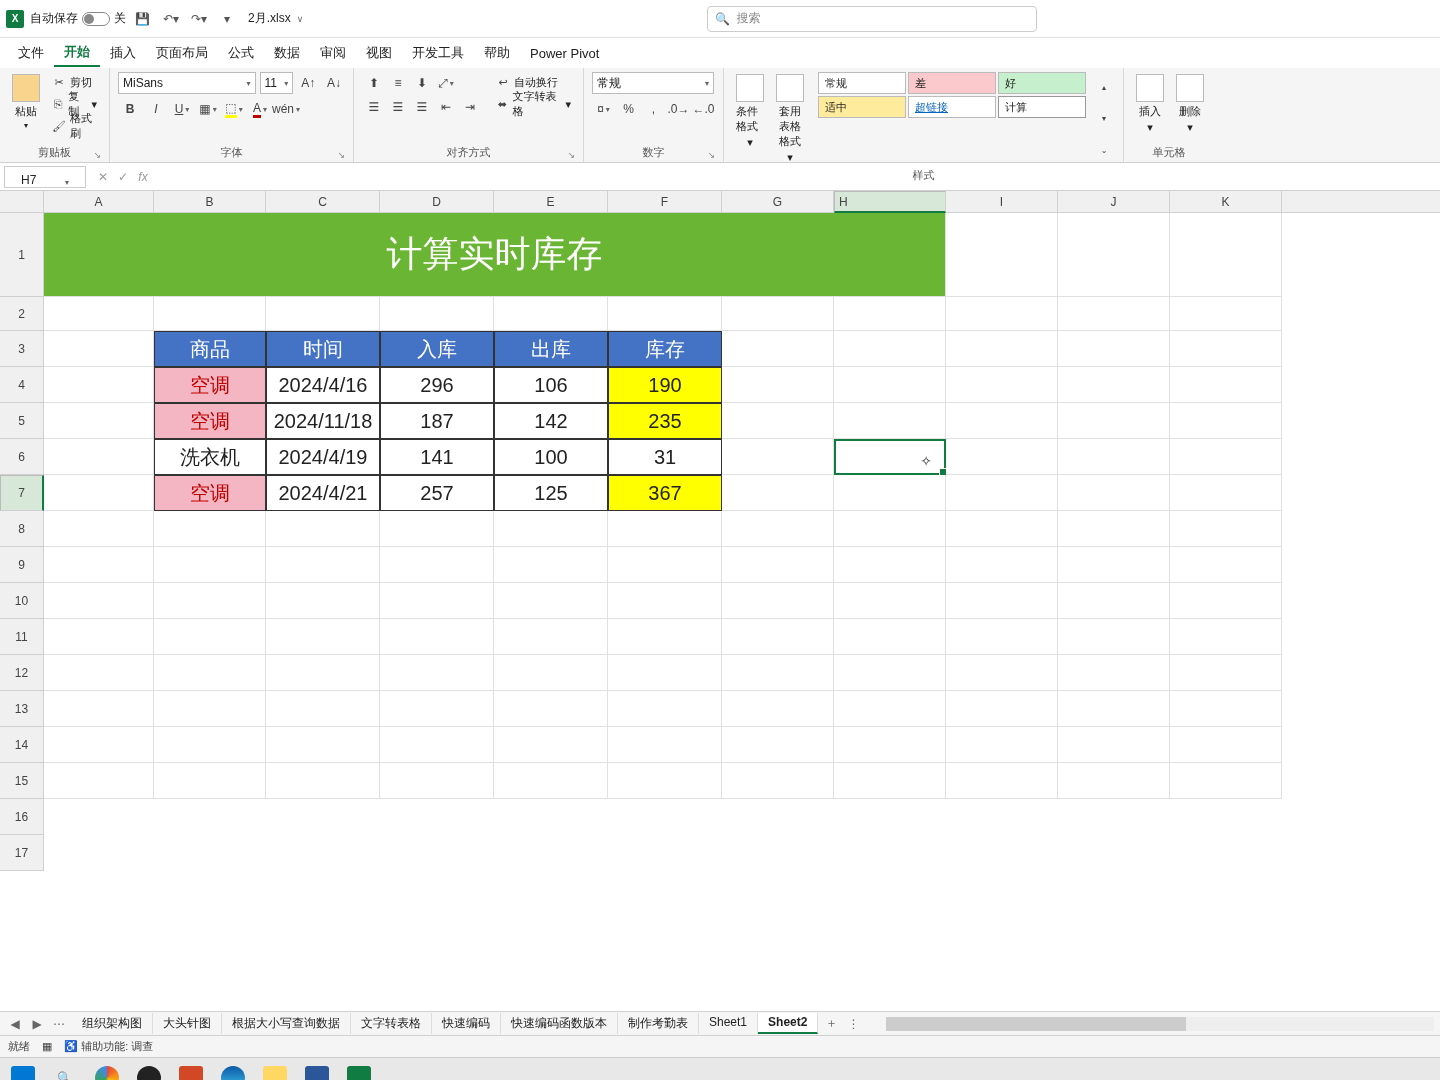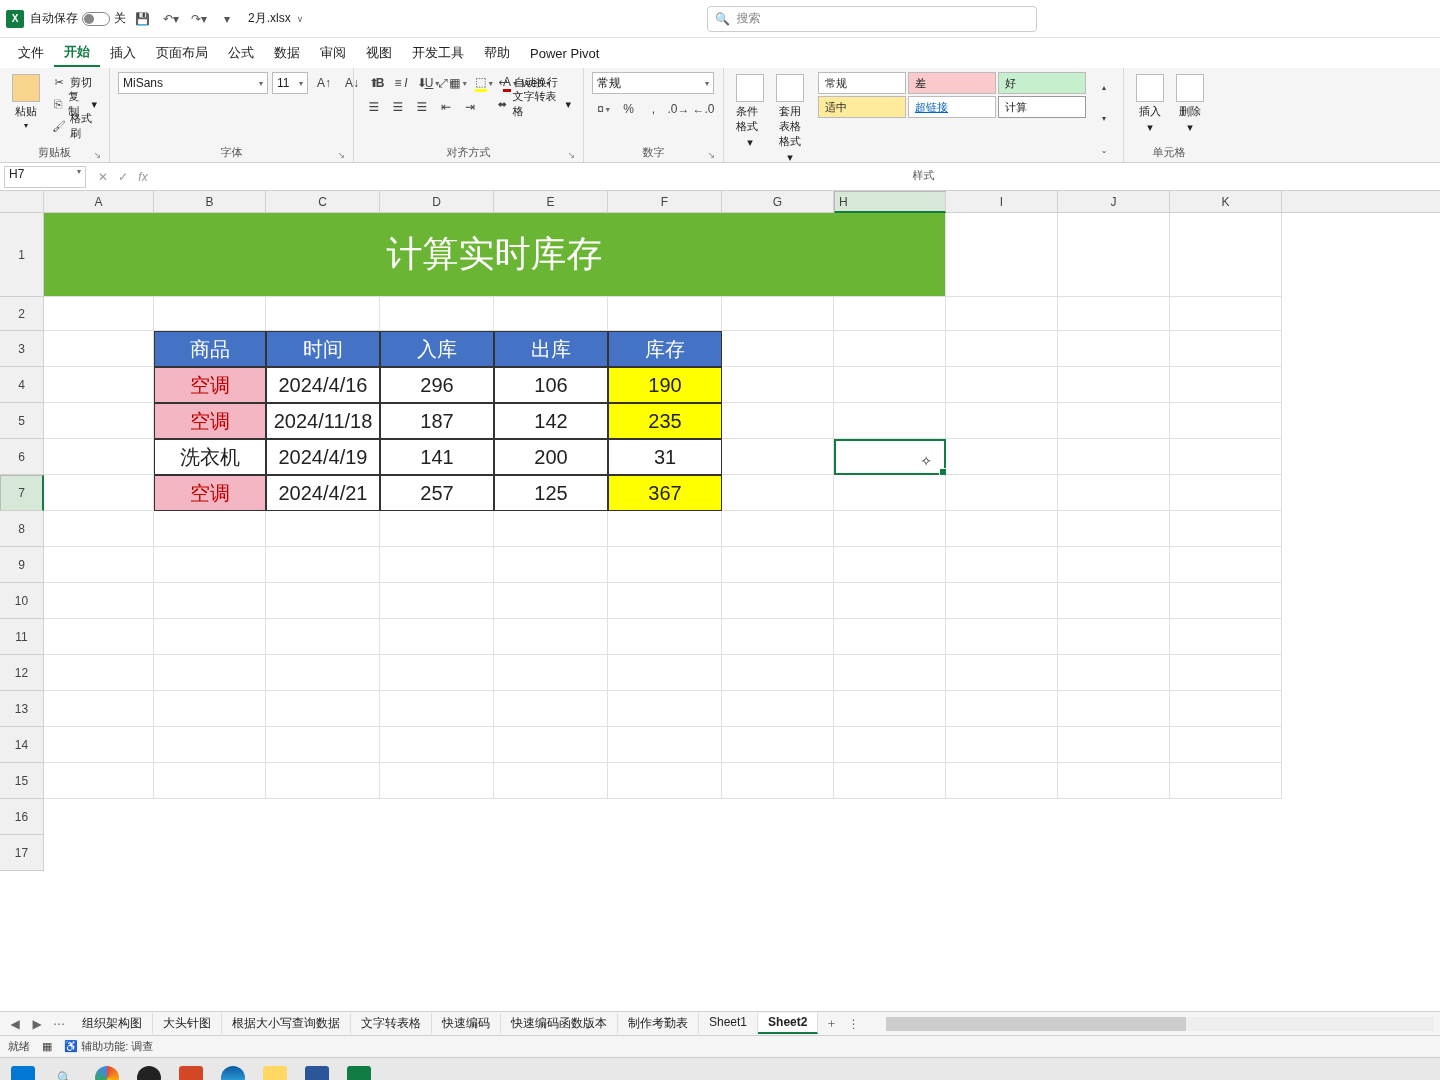--- a/index.html
+++ b/index.html
@@ -39,21 +39,21 @@
 .style-cell { width: 88px; height: 22px; border: 1px solid #bbb; display: flex; align-items: center; padding: 0 6px; font-size: 11px; }
 .style-normal { background: #fff; }
 .style-bad { background: #fbc9cb; }
 .style-good { background: #c6efce; }
 .style-neutral { background: #ffeb9c; }
 .style-link { background: #fff; color: #0563c1; text-decoration: underline; }
 .style-calc { background: #fff; border: 1px solid #999; }
 
 
 .fbar { height: 28px; display: flex; align-items: center; border-bottom: 1px solid #d0d0d0; background: #fff; }
-.namebox { width: 82px; height: 22px; border: 1px solid #ccc; margin: 0 4px; display: flex; align-items: flex-start; padding: 0 4px; font-size: 12px; }
+.namebox { width: 82px; height: 22px; border: 1px solid #ccc; margin: 0 4px; display: flex; align-items: flex-end; padding: 0 16px; font-size: 12px; }
 .namebox .dd { margin-left: auto; font-size: 8px; color: #666; }
 .fx-btns { display: flex; gap: 2px; color: #999; padding: 0 4px; }
 .fx-btns span { width: 18px; text-align: center; cursor: pointer; }
 .fx-input { flex: 1; height: 22px; padding: 0 4px; }
 
 
 .grid-wrap { position: relative; height: 820px; overflow: hidden; }
 .colheads { display: flex; height: 22px; border-bottom: 1px solid #d0d0d0; background: #f0f0f0; }
 .corner { width: 44px; border-right: 1px solid #d0d0d0; background: #f0f0f0; }
 .ch { border-right: 1px solid #d0d0d0; text-align: center; font-size: 12px; color: #444; line-height: 22px; }
@@ -147,21 +147,21 @@
         <div class="smallbtn">
             <span class="sico">🖌</span>
             <span>格式刷</span>
           </div>
       </div>
     </div>
     <div class="rname"><span>剪贴板</span><span class="launcher">↘</span></div>
   </div>
 
   <div class="rgroup" style="width:244px">
-    <div class="rbody" style="flex-direction:row;gap:4px">
+    <div class="rbody" style="flex-direction:column;gap:4px">
       <div style="display:flex;gap:4px">
         <div class="sel" style="width:150px">
             <span>MiSans</span>
             <span class="dd">▾</span>
           </div>
         <div class="sel" style="width:36px">
             <span>11</span>
             <span class="dd">▾</span>
           </div>
         <div class="iconbtn">A↑</div>
@@ -375,21 +375,21 @@
           <div class="cell" style="width: 112px; height: 36px;"></div>
           <div class="cell" style="width: 112px; height: 36px;"></div>
           <div class="cell" style="width: 112px; height: 36px;"></div>
           <div class="cell" style="width: 112px; height: 36px;"></div>
         </div>
         <div class="gridrow">
           <div class="cell" style="width: 110px; height: 36px;"></div>
           <div class="cell tcell" style="width: 112px; height: 36px;">洗衣机</div>
           <div class="cell tcell" style="width: 114px; height: 36px;">2024/4/19</div>
           <div class="cell tcell" style="width: 114px; height: 36px;">141</div>
-          <div class="cell tcell" style="width: 114px; height: 36px;">200</div>
+          <div class="cell tcell" style="width: 114px; height: 36px;">100</div>
           <div class="cell tcell" style="width: 114px; height: 36px;">31</div>
           <div class="cell" style="width: 112px; height: 36px;"></div>
           <div class="cell selected-cell" style="width: 112px; height: 36px;">
             <span class="cursor-cross" style="right: 12px; bottom: 4px;">✧</span>
           </div>
           <div class="cell" style="width: 112px; height: 36px;"></div>
           <div class="cell" style="width: 112px; height: 36px;"></div>
           <div class="cell" style="width: 112px; height: 36px;"></div>
         </div>
         <div class="gridrow">

